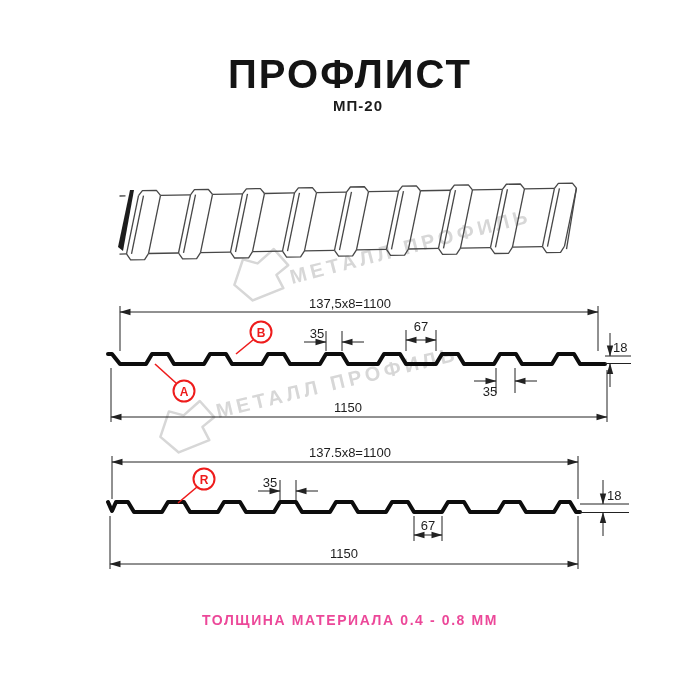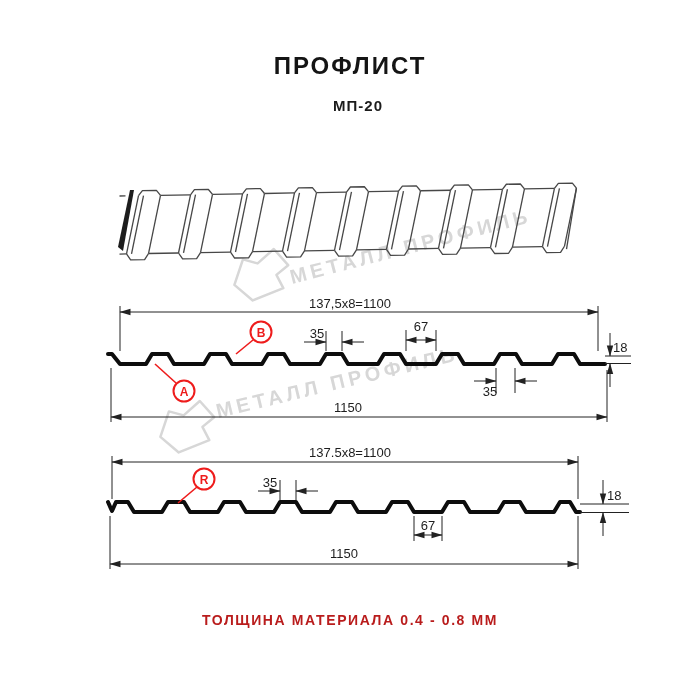--- a/index.html
+++ b/index.html
@@ -1,23 +1,23 @@
 <!DOCTYPE html>
 <html><head>
 <meta charset="utf-8">
 <style>
   html,body{margin:0;padding:0;background:#ffffff;}
   #stage{position:relative;width:700px;height:700px;background:#fff;overflow:hidden;
          font-family:"Liberation Sans",sans-serif;}
   .title{position:absolute;top:52px;left:0;width:700px;text-align:center;
-         font-size:24px;font-weight:bold;letter-spacing:2px;color:#141414;}
+         font-size:40px;font-weight:bold;letter-spacing:2px;color:#141414;}
   .subtitle{position:absolute;top:97px;left:8px;width:700px;text-align:center;
          font-size:15px;font-weight:bold;letter-spacing:1px;color:#1c1c1c;}
   .footer{position:absolute;top:612px;left:0;width:700px;text-align:center;
-         font-size:14px;font-weight:bold;letter-spacing:1.6px;color:#b91c1c;}
+         font-size:14px;font-weight:bold;letter-spacing:1.6px;color:#ec4899;}
   svg{position:absolute;left:0;top:0;}
   svg text{font-family:"Liberation Sans",sans-serif;}
   .dim{font-size:13px;fill:#1e1e1e;}
   .redlbl{font-size:12px;font-weight:bold;fill:#ee1c1c;}
   .wmtext{font-size:20px;font-weight:bold;letter-spacing:4px;fill:#d7d7d7;}
   .thin{stroke:#222222;stroke-width:1;fill:none;}
   .prof{stroke:#0d0d0d;stroke-width:4;fill:none;stroke-linejoin:round;stroke-linecap:round;}
   .sheet{stroke:#474747;stroke-width:1.3;fill:none;stroke-linejoin:round;}
   .redln{stroke:#ee1c1c;stroke-width:1.6;fill:none;}
   .redcirc{stroke:#ee1c1c;stroke-width:2;fill:none;}

